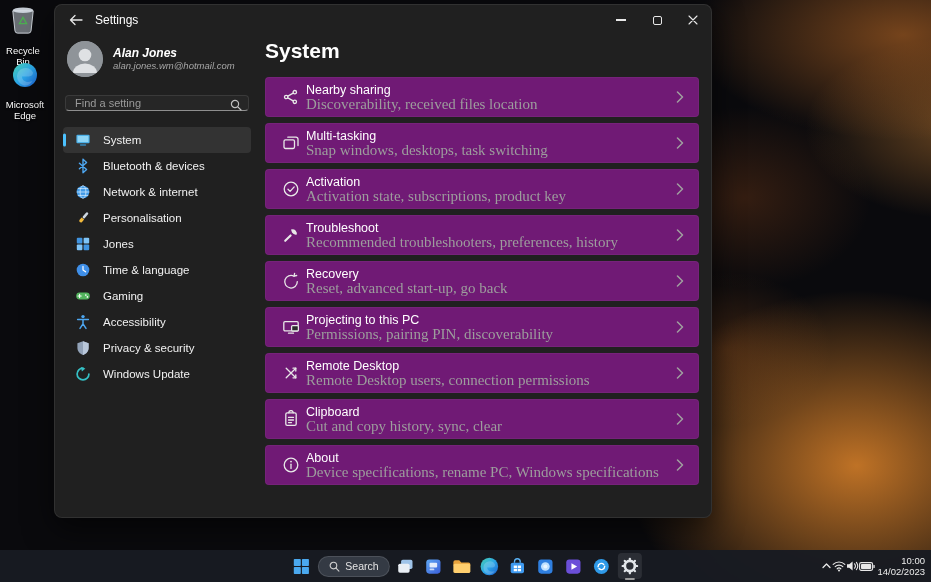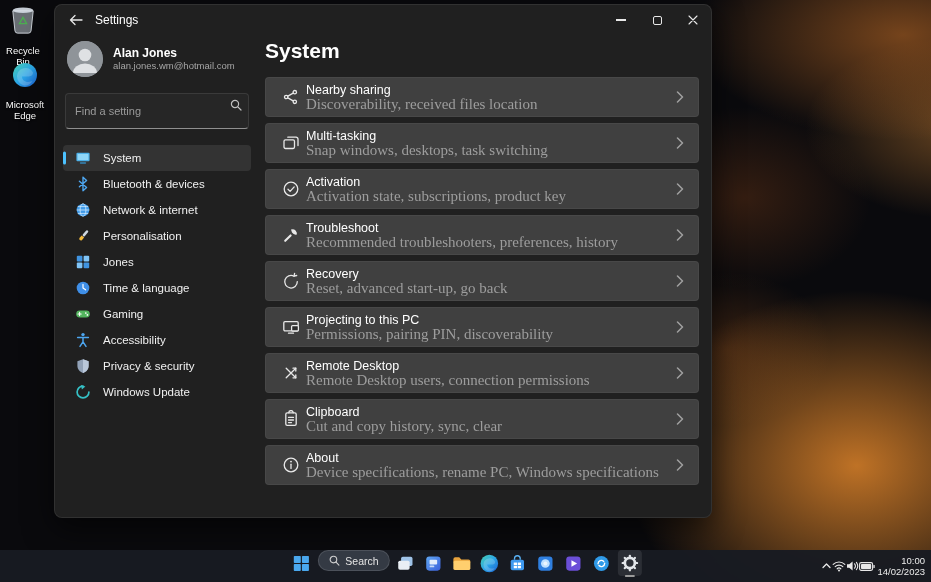--- a/index.html
+++ b/index.html
@@ -33,58 +33,58 @@
   .titlebar { height:30px; display:flex; align-items:center; }
   .back-btn { width:30px; height:30px; margin-left:6px; display:flex; align-items:center; justify-content:center; border-radius:4px; }
   .win-title { font-size:12px; color:#fff; margin-left:4px; }
   .win-controls { margin-left:auto; display:flex; height:100%; }
   .win-btn { width:36px; height:100%; display:flex; align-items:center; justify-content:center; }
   .min-glyph { width:10px; height:1.2px; background:#e8e8e8; }
   .max-glyph { width:9px; height:9px; border:1.1px solid #e8e8e8; border-radius:2px; }
 
   
   .left-pane { position:absolute; left:8px; top:30px; width:188px; bottom:0; }
-  .profile { display:flex; align-items:center; gap:10px; padding:4px 4px 0 4px; height:44px; }
+  .profile { display:flex; align-items:center; gap:10px; padding:4px 4px 0 4px; height:44px;font-style:italic; }
   .avatar { width:36px; height:36px; border-radius:50%; overflow:hidden; background:#8f9499; flex:0 0 auto; }
   .profile-name { font-size:12px; font-weight:700; color:#fff; line-height:14px; }
   .profile-email { font-size:9.5px; color:#a6a6a6; line-height:12px; }
   .searchbox { position:relative; margin:14px 2px 0 2px; }
   .searchbox input {
-    width:100%; height:36px; background:#262626; border:1px solid #3a3a3a; border-bottom:1px solid #8f8f8f;
+    width:100%; height:16px; background:#262626; border:1px solid #3a3a3a; border-bottom:1px solid #8f8f8f;
     border-radius:4px; color:#e8e8e8; font-size:11px; padding:0 24px 0 9px; outline:none;
     font-family:"Liberation Sans","DejaVu Sans",sans-serif;
   }
   .searchbox input::placeholder { color:#9a9a9a; }
   .searchbox .mag { position:absolute; right:7px; top:6px; }
   .nav { margin-top:16px; display:flex; flex-direction:column; }
   .nav-item { position:relative; height:26px; border-radius:4px; display:flex; align-items:center; gap:12px; padding-left:12px; cursor:default; }
   .nav-item.selected { background:rgba(255,255,255,0.085); }
   .accent-bar { position:absolute; left:0; top:50%; transform:translateY(-50%); width:3px; height:13px; border-radius:2px; background:#4cc2ff; }
   .nav-icon { width:16px; height:16px; flex:0 0 auto; }
   .nav-label { font-size:11.5px; color:#f0f0f0; white-space:nowrap; }
 
   
   .content { position:absolute; left:210px; top:30px; right:12px; bottom:0; }
   .page-title { font-size:21px; font-weight:700; color:#fff; margin:4px 0 14px 0; }
   .card {
-    height:40px; margin-bottom:6px; background:#404040; border:1px solid rgba(255,255,255,0.045);
+    height:40px; margin-bottom:6px; background:#701a75; border:1px solid rgba(255,255,255,0.045);
     border-radius:4px; display:flex; align-items:center; padding-left:16px; cursor:default;
   }
   .card-icon { width:18px; height:18px; margin-right:6px; flex:0 0 auto; }
   .card-text { display:flex; flex-direction:column; justify-content:center; }
   .card-title { font-size:12.5px; color:#fff; line-height:15px; }
   .card-sub { font-size:15px; color:#9d9d9d; line-height:13px;font-family:Liberation Serif, serif; }
   .card-chevron { margin-left:auto; margin-right:14px; }
 
   
   .taskbar {
     position:absolute; left:0; right:0; bottom:0; height:32px;
     background:rgba(24,27,34,0.97); display:flex; align-items:center;
   }
-  .tb-center { position:absolute; left:50%; top:0; height:100%; transform:translateX(-50%); display:flex; gap:4px; }
+  .tb-center { position:absolute; left:50%; top:0; height:100%; transform:translateX(-50%); display:flex; align-items:center; gap:4px; }
   .tb-btn { width:24px; height:26px; border-radius:4px; display:flex; align-items:center; justify-content:center; position:relative; }
   .tb-btn.active { background:rgba(255,255,255,0.09); }
   .tb-btn.active::after { content:""; position:absolute; bottom:-1px; left:50%; transform:translateX(-50%); width:10px; height:2px; border-radius:2px; background:#9a9a9a; }
   .tb-search { height:21px; padding:0 10px; border-radius:11px; background:#343a44; border:1px solid rgba(255,255,255,0.12);
     display:flex; align-items:center; gap:6px; }
   .tb-search-label { font-size:10.5px; color:#e4e4e4; }
   .tray { position:absolute; right:6px; top:0; height:100%; display:flex; align-items:center; gap:0; }
   .tray-btn { display:flex; align-items:center; justify-content:center; height:26px; border-radius:4px; }
   .clock { text-align:right; font-size:9.5px; line-height:11.5px; color:#ececec; margin-left:2px; }
 </style>

